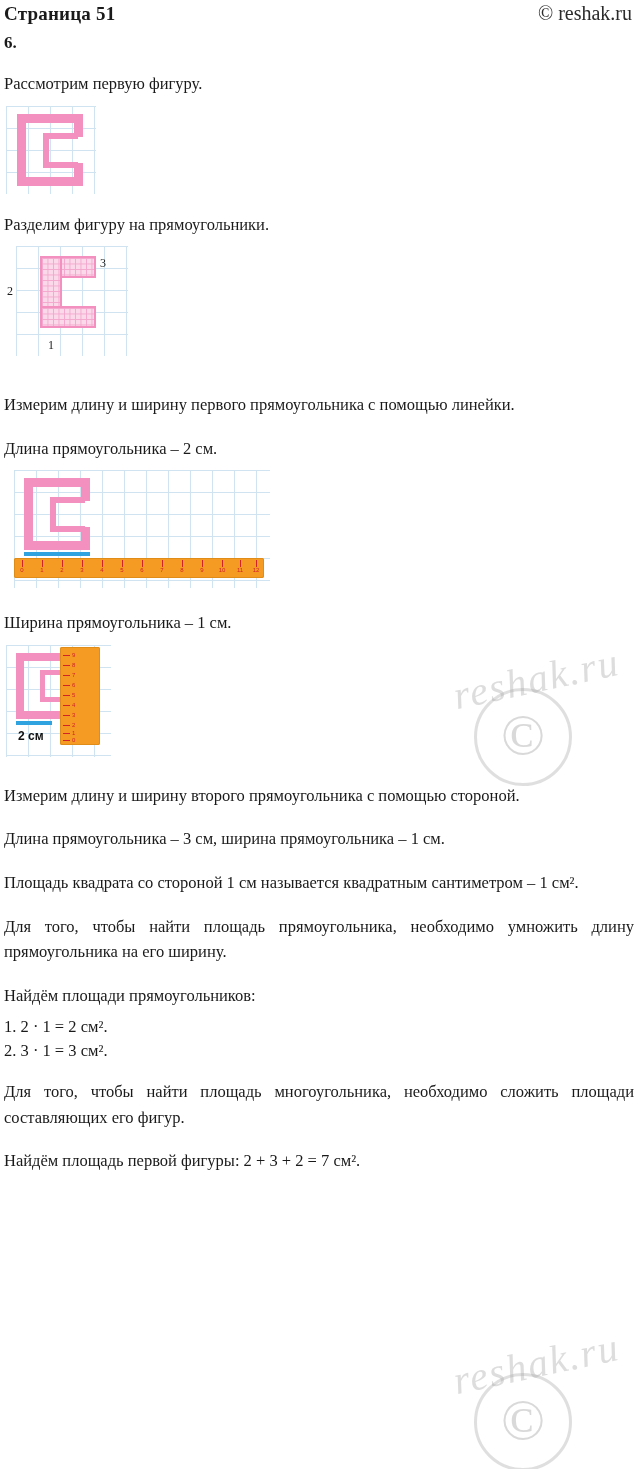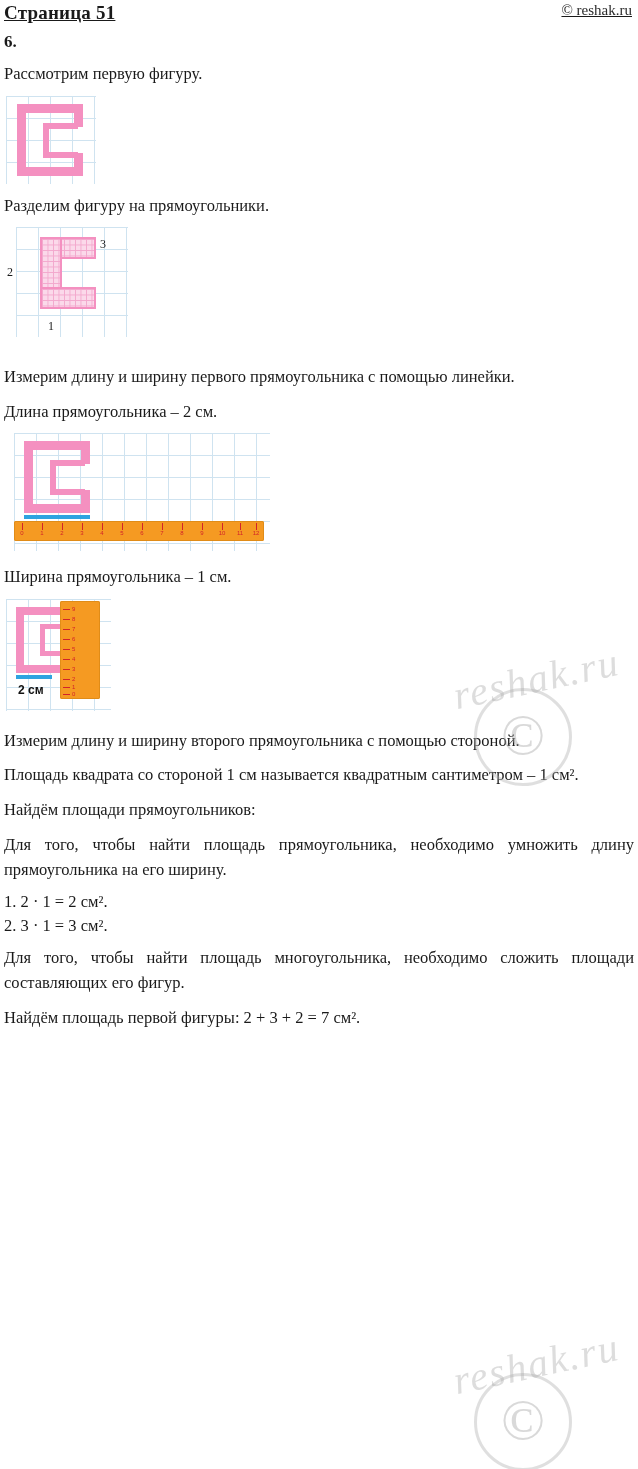--- a/index.html
+++ b/index.html
@@ -18,46 +18,45 @@
   .page {
     position: relative;
     width: 638px;
     height: 1469px;
     padding: 0;
     box-sizing: border-box;
   }
   .header {
     display: flex;
     justify-content: space-between;
-    align-items: flex-start;
+    align-items: center;
     padding: 2px 6px 0 4px;
-    text-decoration: underline;
   }
   .header-title {
     font-weight: bold;
     font-size: 19px;
     letter-spacing: 0.2px;
   }
   .header-copy {
-    font-size: 15px;
+    font-size: 20px;
     color: #2b2b2b;
   }
   .body-wrap {
     padding: 0 4px 0 4px;
   }
   .task-num {
     font-weight: bold;
     font-size: 17px;
     margin-top: 8px;
     margin-bottom: 4px;
   }
   p.txt {
     font-size: 16.5px;
     line-height: 1.55;
-    margin: 9px 0 9px 0;
+    margin: 18px 0 9px 0;
     text-align: justify;
     text-justify: inter-word;
   }
   p.txt.nojust {
     text-align: left;
   }
   .fig-block {
     margin: 4px 0 6px 0;
     position: relative;
   }
@@ -311,23 +310,24 @@
         <div class="tickv" style="top:86px;"></div>
           <div class="rnv" style="top:86px;">1</div>
         <div class="tickv" style="top:93px;"></div>
           <div class="rnv" style="top:93px;">0</div>
       </div>
 
       <div class="meas-label" style="left:14px;top:84px;">2 см</div>
     </div>
 
     <p class="txt">Измерим длину и ширину второго прямоугольника с помощью стороной.</p>
+    <p class="txt nojust">Длина прямоугольника – 3 см, ширина прямоугольника – 1 см.</p>
     <p class="txt">Площадь квадрата со стороной 1 см называется квадратным сантиметром – 1 см².</p>
+    <p class="txt">Для того, чтобы найти площадь прямоугольника, необходимо умножить длину прямоугольника на его ширину.</p>
     <p class="txt nojust">Найдём площади прямоугольников:</p>
-    <p class="txt">Для того, чтобы найти площадь прямоугольника, необходимо умножить длину прямоугольника на его ширину.</p>
 
     <div class="eq">1.  2 · 1 = 2 см².</div>
     <div class="eq">2.  3 · 1 = 3 см².</div>
 
     <p class="txt">Для того, чтобы найти площадь многоугольника, необходимо сложить площади составляющих его фигур.</p>
     <p class="txt nojust">Найдём площадь первой фигуры:  2 + 3 + 2 = 7 см².</p>
 
   </div>
 
   <div class="wm" style="left:452px;top:655px;">reshak.ru</div>

